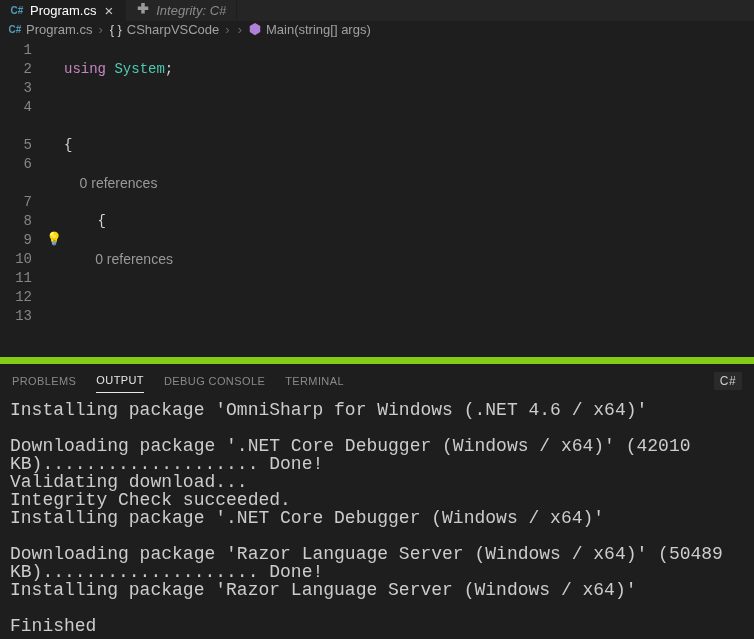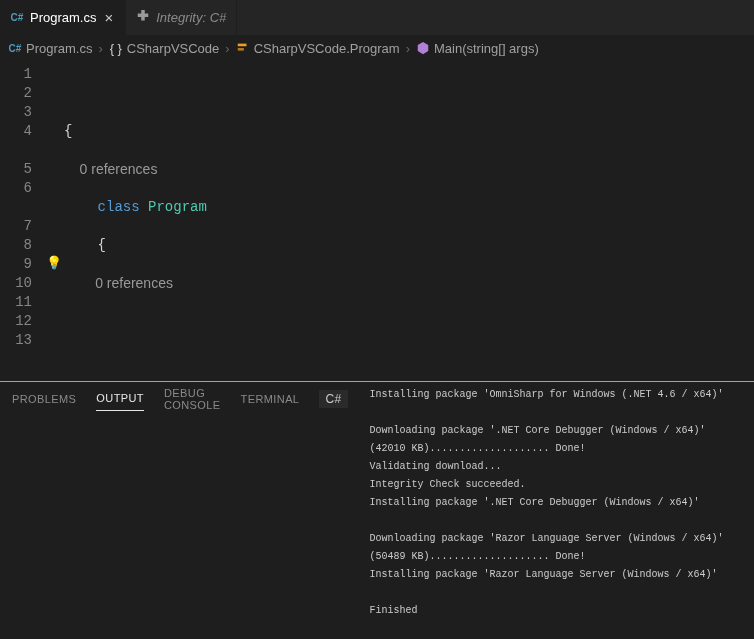--- a/index.html
+++ b/index.html
@@ -79,42 +79,42 @@
 }
 .code { flex: 1; white-space: pre; color: #d4d4d4; position: relative; }
 .code .line { height: 19px; }
 .codelens { height: 19px; color: #999999; font-size: 14px; font-family: "Segoe UI", sans-serif; padding-left: 0; }
 .tok-key { color: #569cd6; }
 .tok-ns { color: #4ec9b0; }
 .tok-type { color: #4ec9b0; }
 .tok-punc { color: #d4d4d4; }
 .tok-using { color: #c586c0; }
 .panel {
-  border-top: 1px solid #84cc16;
+  border-top: 7px solid #84cc16;
   flex: 1;
   display: flex;
-  flex-direction: row;
+  flex-direction: column;
   background: #1e1e1e;
 }
 .panel-tabs {
   display: flex;
   align-items: center;
   height: 33px;
   padding: 0 12px;
   gap: 20px;
   font-size: 11px;
   letter-spacing: 0.4px;
 }
 .panel-tab { color: #8a8a8a; cursor: pointer; text-transform: uppercase; padding: 6px 0; }
 .panel-tab.active { color: #e7e7e7; border-bottom: 1px solid #e7e7e7; text-align: center; }
 .panel-right { margin-left: auto; display:flex; align-items:center; gap:8px; }
 .lang-badge { font-size: 12px; color: #cccccc; background:#2a2a2a; padding:2px 6px; cursor:pointer; }
 .output {
   font-family: Consolas, "Courier New", monospace;
-  font-size: 10px;
+  font-size: 18px;
   line-height: 18px;
   color: #cccccc;
   padding: 4px 10px;
   white-space: pre-wrap;
   overflow: hidden;
 }
 </style>
 </head>
 <body>
 
@@ -138,29 +138,20 @@
   <div class="breadcrumb-item">
     <span class="bc-icon csharp-icon">C#</span>
     <span>Program.cs</span>
   </div>
   <span class="breadcrumb-sep">›</span>
   <div class="breadcrumb-item">
     <span class="bc-icon" style="color:#cccccc;">{ }</span>
     <span>CSharpVSCode</span>
   </div>
   <span class="breadcrumb-sep">›</span>
-  <div class="breadcrumb-item">
-    <span class="bc-icon" style="color:#ee9d28;">
-      <svg width="14" height="14" viewBox="0 0 16 16">
-          <rect x="2" y="3" width="10" height="3" fill="currentColor"></rect>
-          <rect x="2" y="8" width="7" height="3" fill="currentColor" opacity="0.7"></rect>
-        </svg>
-    </span>
-    <span>CSharpVSCode.Program</span>
-  </div>
   <span class="breadcrumb-sep">›</span>
   <div class="breadcrumb-item">
     <span class="bc-icon" style="color:#b180d7;">
       <svg width="14" height="14" viewBox="0 0 16 16">
           <path fill="currentColor" d="M8 1l6 3.5v7L8 15l-6-3.5v-7z"></path>
         </svg>
     </span>
     <span>Main(string[] args)</span>
   </div>
 </div>
@@ -178,24 +169,24 @@
     <div class="ln">9</div>
     <div class="ln">10</div>
     <div class="ln">11</div>
     <div class="ln">12</div>
     <div class="ln">13</div>
   </div>
   <div class="glyph-margin">
     <span class="bulb" style="top:189px">💡</span>
   </div>
   <div class="code">
+<div class="line"><span class="tok-using">using</span> <span class="tok-ns">System</span><span class="tok-punc">;</span></div>
 <div class="line"></div>
 <div class="line"><span class="tok-punc">{</span></div>
 <div class="line codelens">    <span>0 references</span></div>
-<div class="line">    <span class="tok-key">class</span> <span class="tok-type">Program</span></div>
 <div class="line">    <span class="tok-punc">{</span></div>
 <div class="line codelens">        <span>0 references</span></div>
 
 
 
 
 
 
 
   </div>

